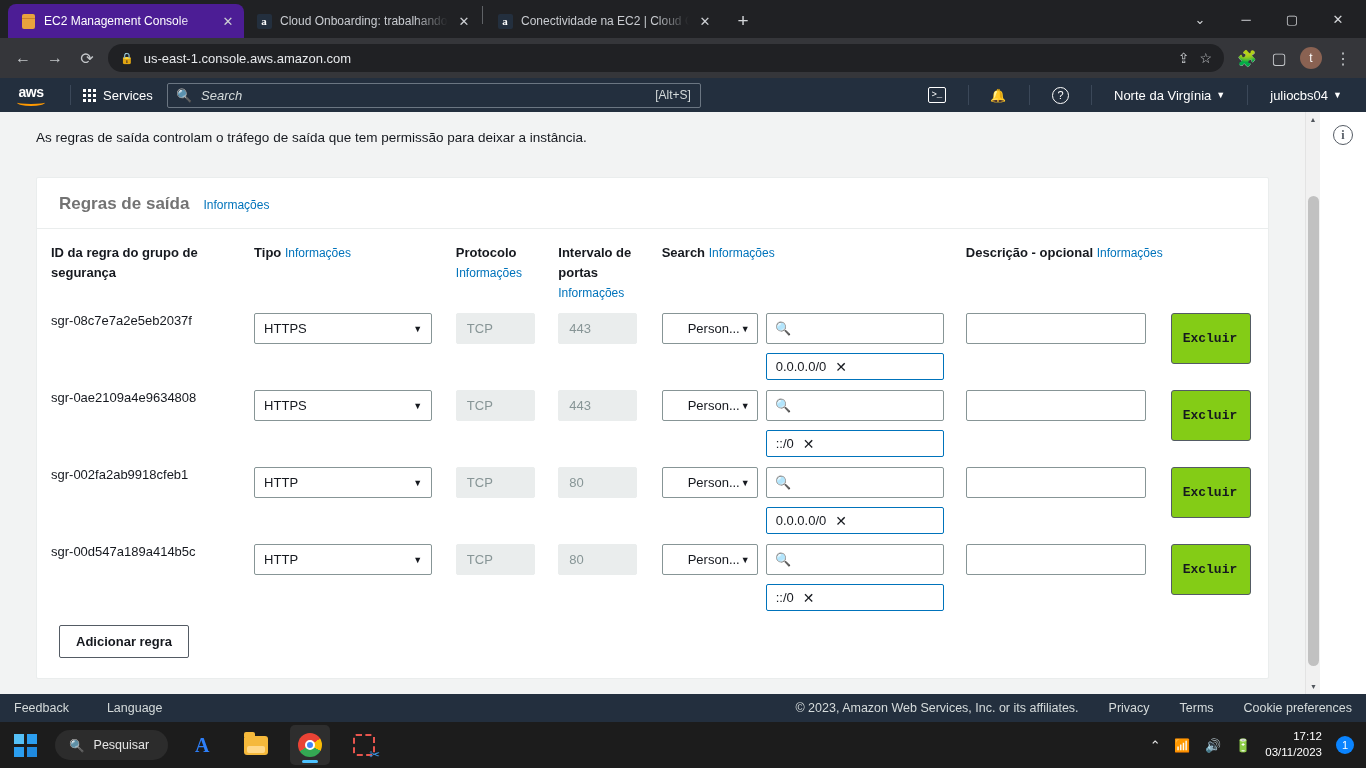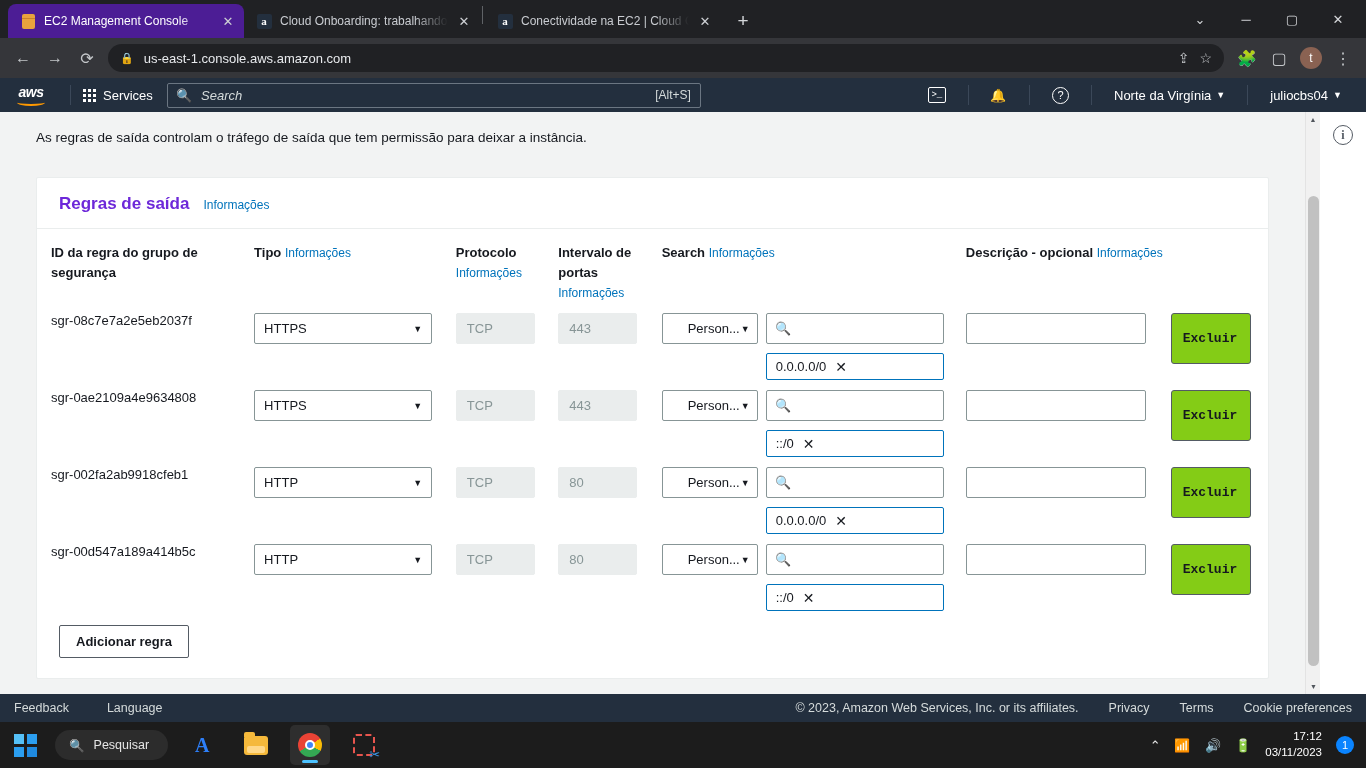--- a/index.html
+++ b/index.html
@@ -99,21 +99,20 @@
   
   .aws-header {
     height: 34px; background: #232f3e;
     display: flex; align-items: center; padding: 0 12px; gap: 0;
   }
   .aws-logo {
     width: 38px; height: 22px; position: relative; margin-right: 10px;
     color: #fff; font-size: 14px; font-weight: bold; letter-spacing: -0.5px;
     display: flex; align-items: flex-start; justify-content: center;
     font-family: "Liberation Sans", sans-serif;
-    font-style: italic;
   }
   .aws-logo .smile {
     position: absolute; left: 5px; bottom: 0px; width: 28px; height: 7px;
     border-bottom: 2px solid #ff9900; border-radius: 0 0 50% 50%;
   }
   .hdr-sep { width: 1px; height: 20px; background: #3b4859; margin: 0 10px; }
   .services {
     display: flex; align-items: center; gap: 7px;
     color: #fff; font-size: 13px; padding: 0 2px;
   }
@@ -161,21 +160,21 @@
   }
   .card {
     margin: 32px 36px 0 36px;
     background: #fff; border: 1px solid #eaeded; border-radius: 2px;
   }
   .card-head {
     padding: 16px 20px 14px 22px;
     border-bottom: 1px solid #eaeded;
     display: flex; align-items: baseline; gap: 14px;
   }
-  .card-title { font-size: 17px; font-weight: bold; color: #6d28d9; }
+  .card-title { font-size: 17px; font-weight: bold; color: #737373; }
   .info-link { color: #0073bb; font-size: 12px; }
   .info-link-sm { color: #0073bb; font-size: 12px; }
 
   table.rules { width: 100%; border-collapse: collapse; table-layout: fixed; }
   table.rules th {
     text-align: left; vertical-align: top;
     font-size: 13px; font-weight: bold; color: #16191f;
     padding: 14px 6px 0 0; line-height: 1.55;
   }
   table.rules th:first-child { padding-left: 14px; }

